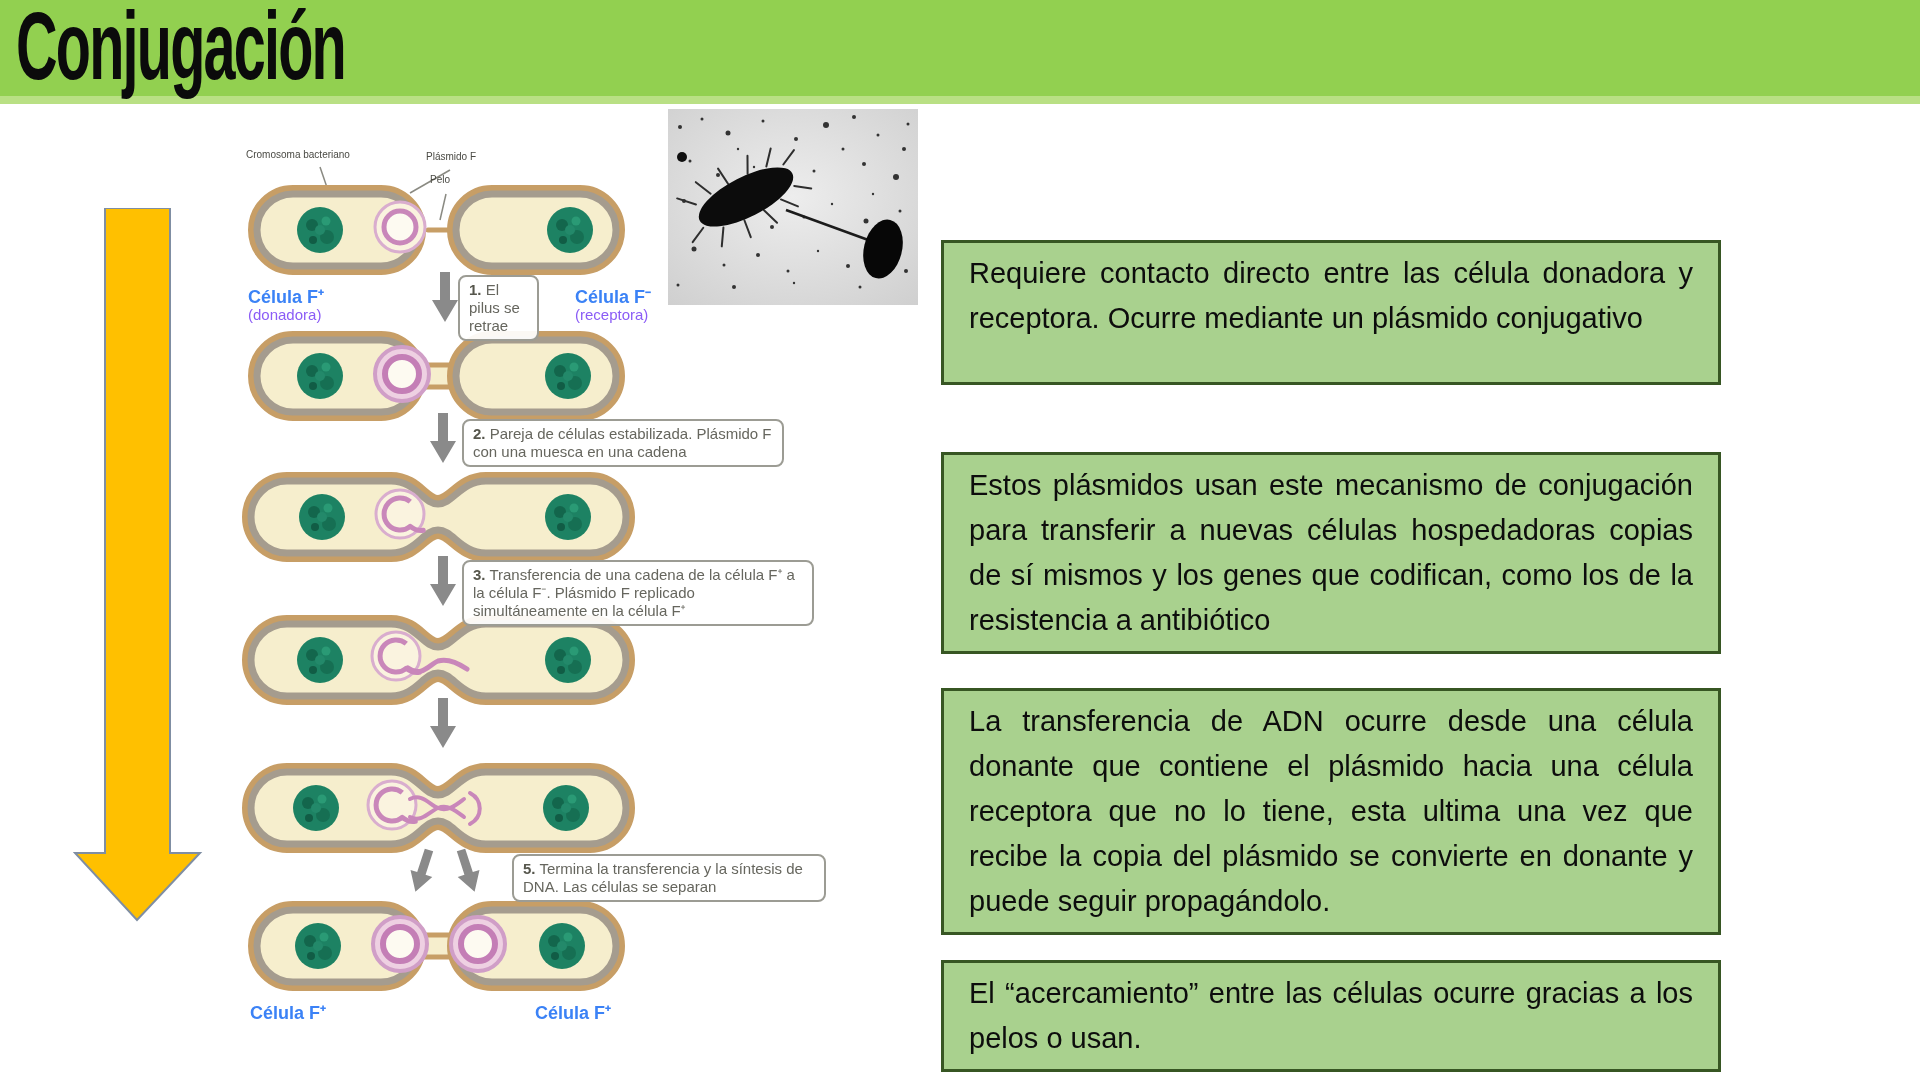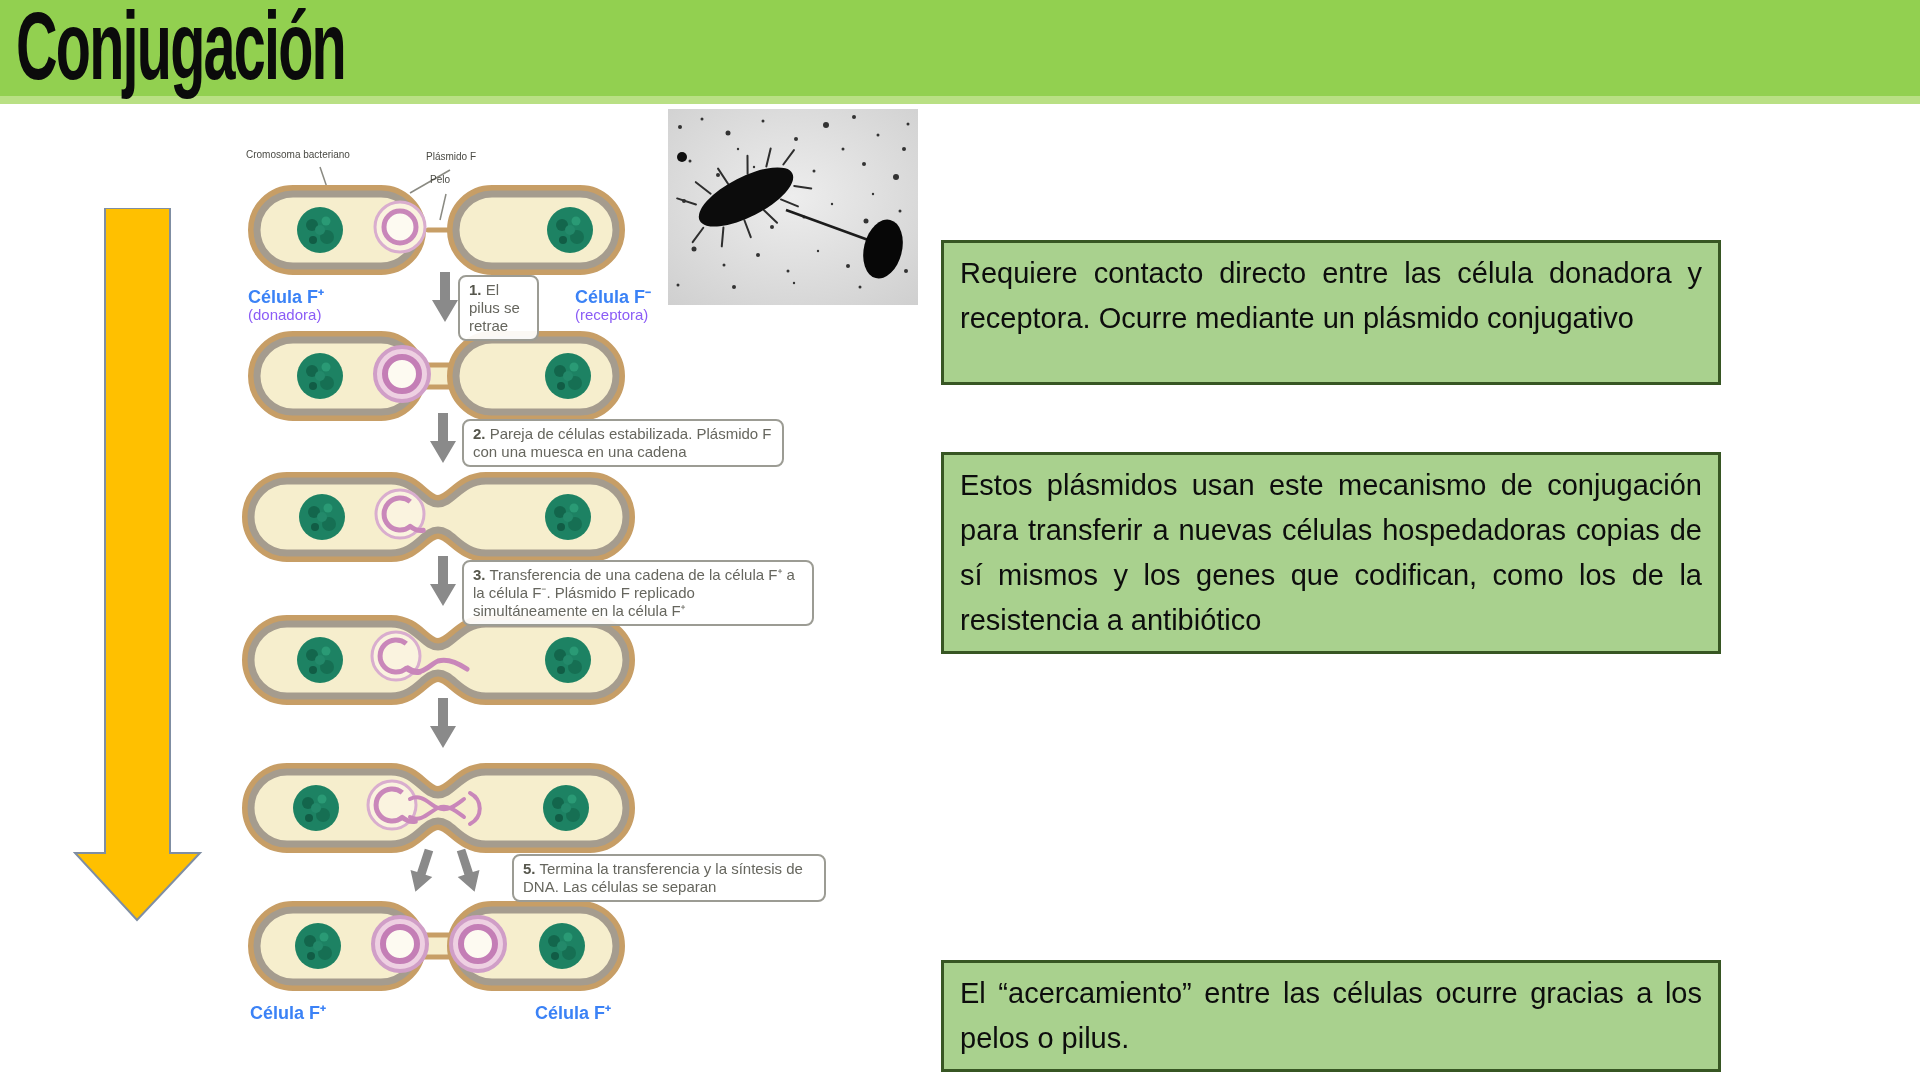--- a/index.html
+++ b/index.html
@@ -44,21 +44,21 @@
     border:2px solid var(--stepbox_border);border-radius:8px;padding:4px 9px;
     font-size:15px;line-height:18px;color:var(--stepbox_text);}
   .stepbox b{color:#56564c;}
 
   
   .micrograph{position:absolute;left:668px;top:109px;width:250px;height:196px;
     background:#dcdcdc;}
 
   
   .note{position:absolute;left:941px;width:780px;background:var(--note_fill);
-    border:3px solid var(--note_border);padding:8px 16px;
+    border:3px solid var(--note_border);padding:8px 25px;
     font-size:29px;line-height:45px;color:#0d0d0d;text-align:justify;}
   .note-1{top:240px;min-height:145px;}
   .note-2{top:452px;min-height:185px;}
   .note-3{top:688px;min-height:227px;}
   .note-4{top:960px;min-height:100px;}
 </style>
 </head>
 <body>
 
 <div class="slide">
@@ -297,15 +297,16 @@
         </g>
         <ellipse rx="52" ry="20" fill="#0c0c0c"></ellipse>
       </g>
       <circle cx="14" cy="48" r="5" fill="#101010"></circle>
       <ellipse cx="215" cy="140" rx="19" ry="30" fill="#070707" transform="rotate(14 215 140)"></ellipse>
     </svg>
   </div>
 
   <div class="note note-1">Requiere contacto directo entre las célula donadora y receptora. Ocurre mediante un plásmido conjugativo</div>
   <div class="note note-2">Estos plásmidos usan este mecanismo de conjugación para transferir a nuevas células hospedadoras copias de sí mismos y los genes que codifican, como los de la resistencia a antibiótico</div>
-  <div class="note note-4">El “acercamiento” entre las células ocurre gracias a los pelos o pilus.</div>
+  <div class="note note-3">La transferencia de ADN ocurre desde una célula donante que contiene el plásmido hacia una célula receptora que no lo tiene, esta ultima una vez que recibe la copia del plásmido se convierte en donante y puede seguir propagándolo.</div>
+  <div class="note note-4">El “acercamiento” entre las células ocurre gracias a los pelos o usan.</div>
 
 </div>
 
 </body></html>

